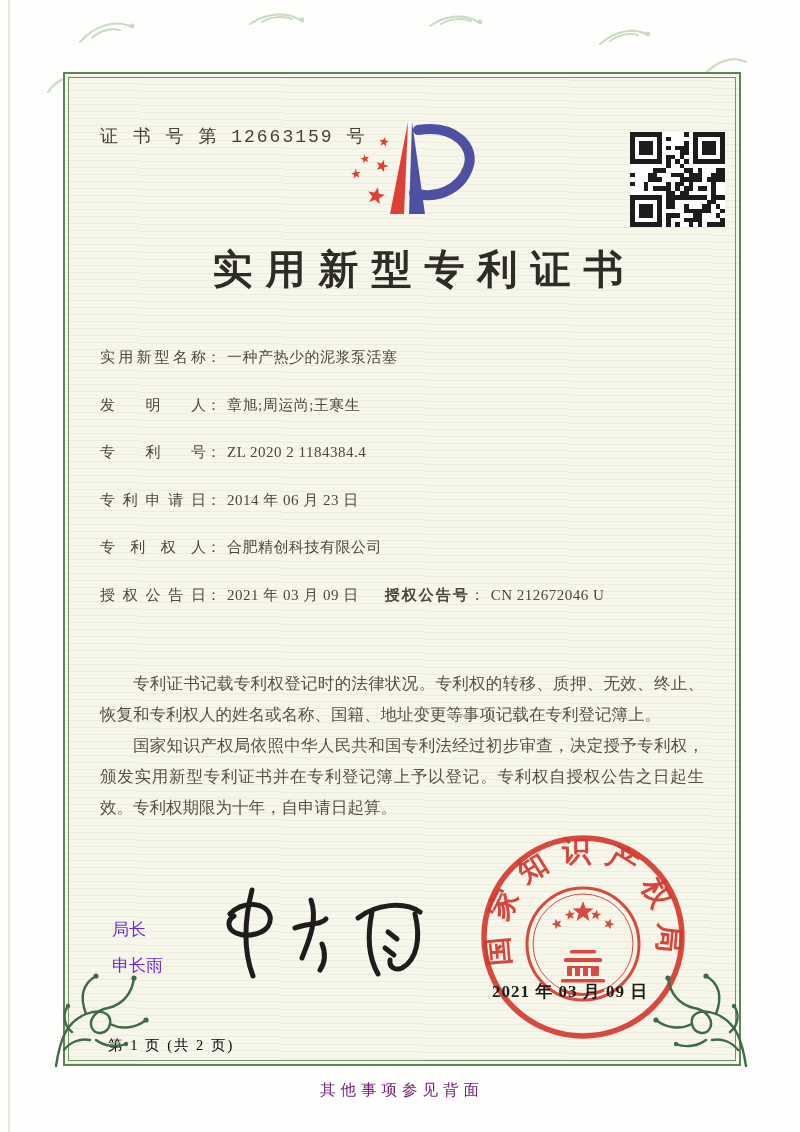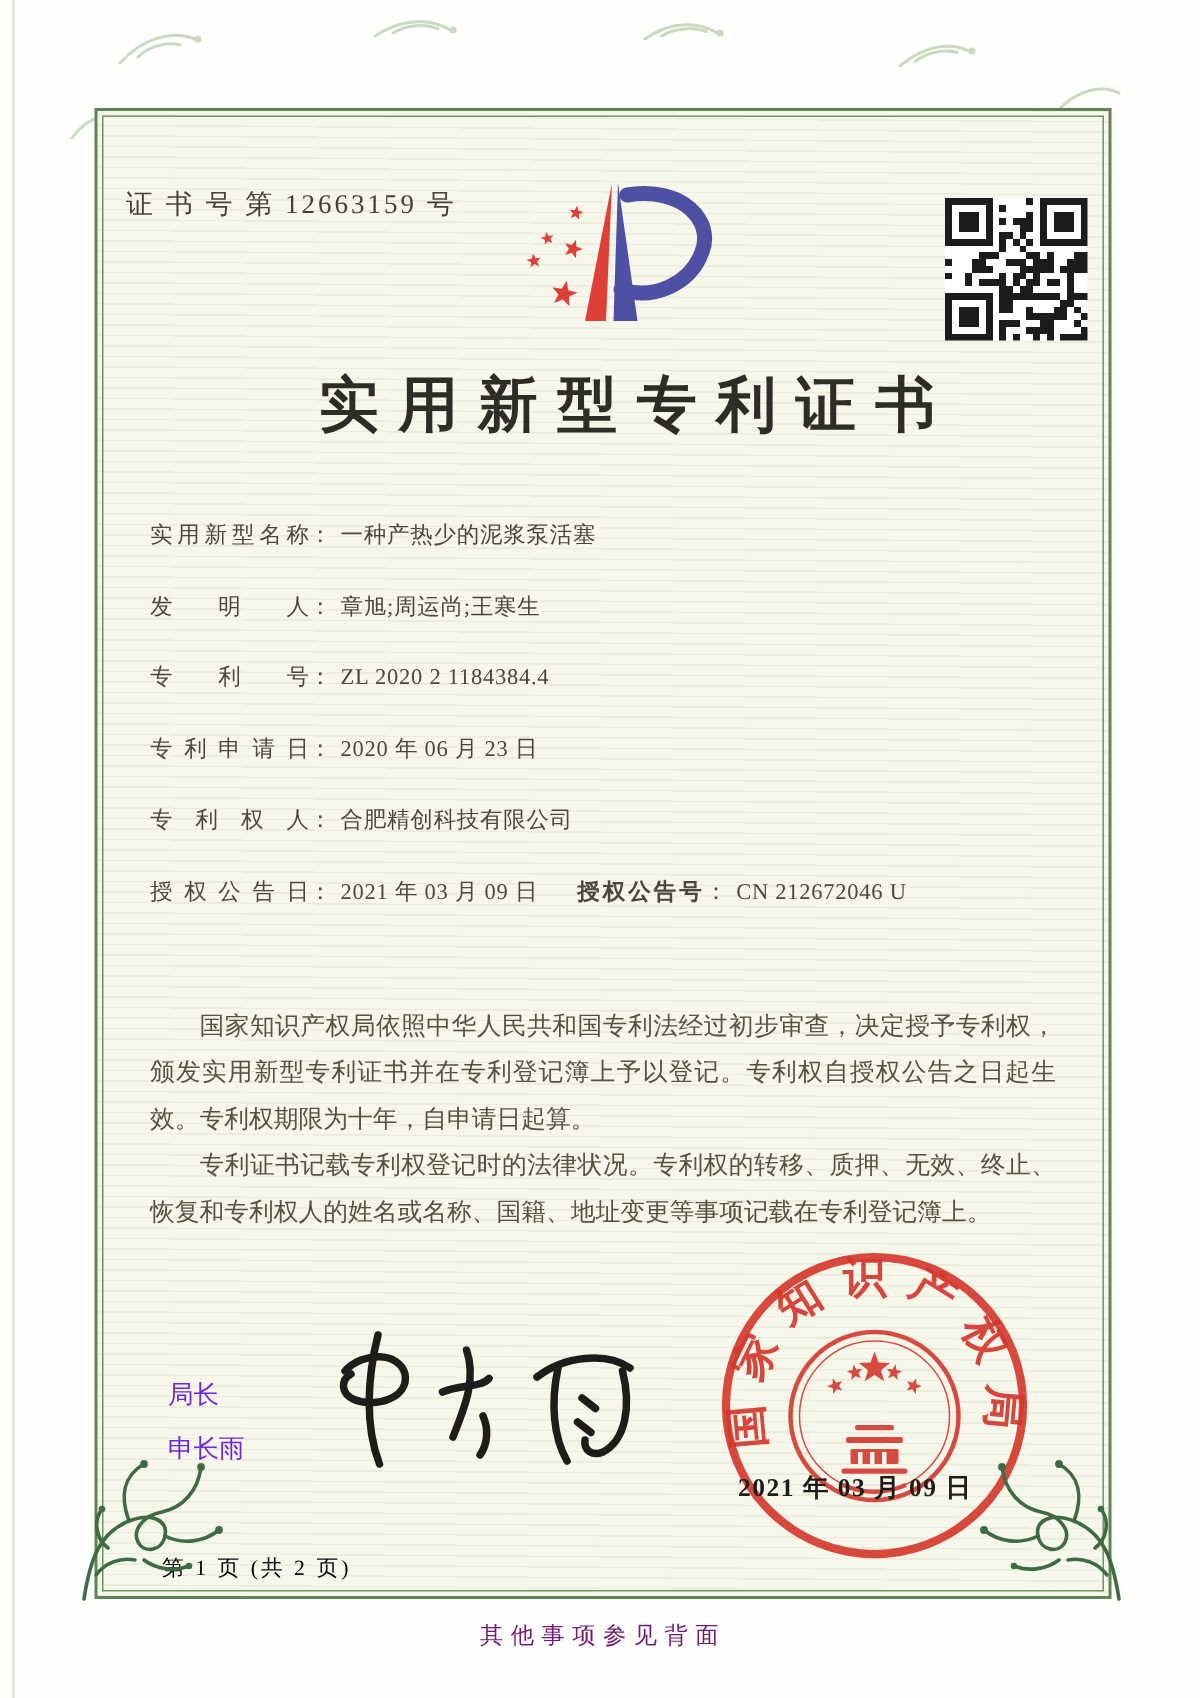--- a/index.html
+++ b/index.html
@@ -13,21 +13,21 @@
   
   .frame{
     position:absolute;left:63px;top:72px;width:678px;height:994px;
     border:2.5px solid #5d8357;box-sizing:border-box;
     background:
       repeating-linear-gradient(0.4deg, rgba(166,178,130,.14) 0 1px, rgba(0,0,0,0) 1px 7px),
       #f7f6eb;
   }
   .frame-inner{position:absolute;left:3px;top:3px;right:3px;bottom:3px;border:1px solid #6f9468;}
   .cert-no{
-    position:absolute;left:84px;top:124px;font-size:18px;letter-spacing:2px;color:#454137;
+    position:absolute;left:100px;top:124px;font-size:18px;letter-spacing:2px;color:#454137;font-family:Liberation Mono, monospace;
   }
   .logo{position:absolute;left:332px;top:112px;width:156px;height:124px;}
   .qr{position:absolute;left:630px;top:132px;width:95px;height:95px;}
   .title{
     position:absolute;left:63px;top:242px;width:678px;text-align:center;
     font-size:40px;font-weight:bold;letter-spacing:13px;color:#2e2c27;text-indent:13px;padding-left:16px;
   }
   .fields{position:absolute;left:100px;top:344px;width:610px;font-size:15px;color:#4b473d;}
   .frow{margin-bottom:20.5px;line-height:27px;white-space:nowrap;}
   .f-label{display:inline-block;width:106px;text-align:justify;text-align-last:justify;vertical-align:top;}
@@ -337,33 +337,33 @@
     <div class="frow">
       <span class="f-label">实用新型名称</span><span class="f-colon">：</span><span class="f-value">一种产热少的泥浆泵活塞</span>
     </div>
     <div class="frow">
       <span class="f-label">发明人</span><span class="f-colon">：</span><span class="f-value">章旭;周运尚;王寒生</span>
     </div>
     <div class="frow">
       <span class="f-label">专利号</span><span class="f-colon">：</span><span class="f-value">ZL 2020 2 1184384.4</span>
     </div>
     <div class="frow">
-      <span class="f-label">专利申请日</span><span class="f-colon">：</span><span class="f-value">2020 年 06 月 23 日</span>
+      <span class="f-label">专利申请日</span><span class="f-colon">：</span><span class="f-value">2014 年 06 月 23 日</span>
     </div>
     <div class="frow">
       <span class="f-label">专利权人</span><span class="f-colon">：</span><span class="f-value">合肥精创科技有限公司</span>
     </div>
     <div class="frow">
       <span class="f-label">授权公告日</span><span class="f-colon">：</span><span class="f-value">2021 年 03 月 09 日</span><span class="pair2"><span class="f-label2">授权公告号</span><span class="f-colon">：</span><span class="f-value">CN 212672046 U</span></span>
     </div>
   </div>
 
   <div class="body-text">
+    <p>专利证书记载专利权登记时的法律状况。专利权的转移、质押、无效、终止、恢复和专利权人的姓名或名称、国籍、地址变更等事项记载在专利登记簿上。</p>
     <p>国家知识产权局依照中华人民共和国专利法经过初步审查，决定授予专利权，颁发实用新型专利证书并在专利登记簿上予以登记。专利权自授权公告之日起生效。专利权期限为十年，自申请日起算。</p>
-    <p>专利证书记载专利权登记时的法律状况。专利权的转移、质押、无效、终止、恢复和专利权人的姓名或名称、国籍、地址变更等事项记载在专利登记簿上。</p>
   </div>
 
   <div class="sign-block">
     <div>局长</div>
     <div>申长雨</div>
   </div>
 
   <svg class="signature" viewBox="0 0 225 108">
     <g fill="none" stroke="#1f1d1b" stroke-width="5" stroke-linecap="round" stroke-linejoin="round">
       <path d="M40,14 C33,42 31,74 41,100"></path>

